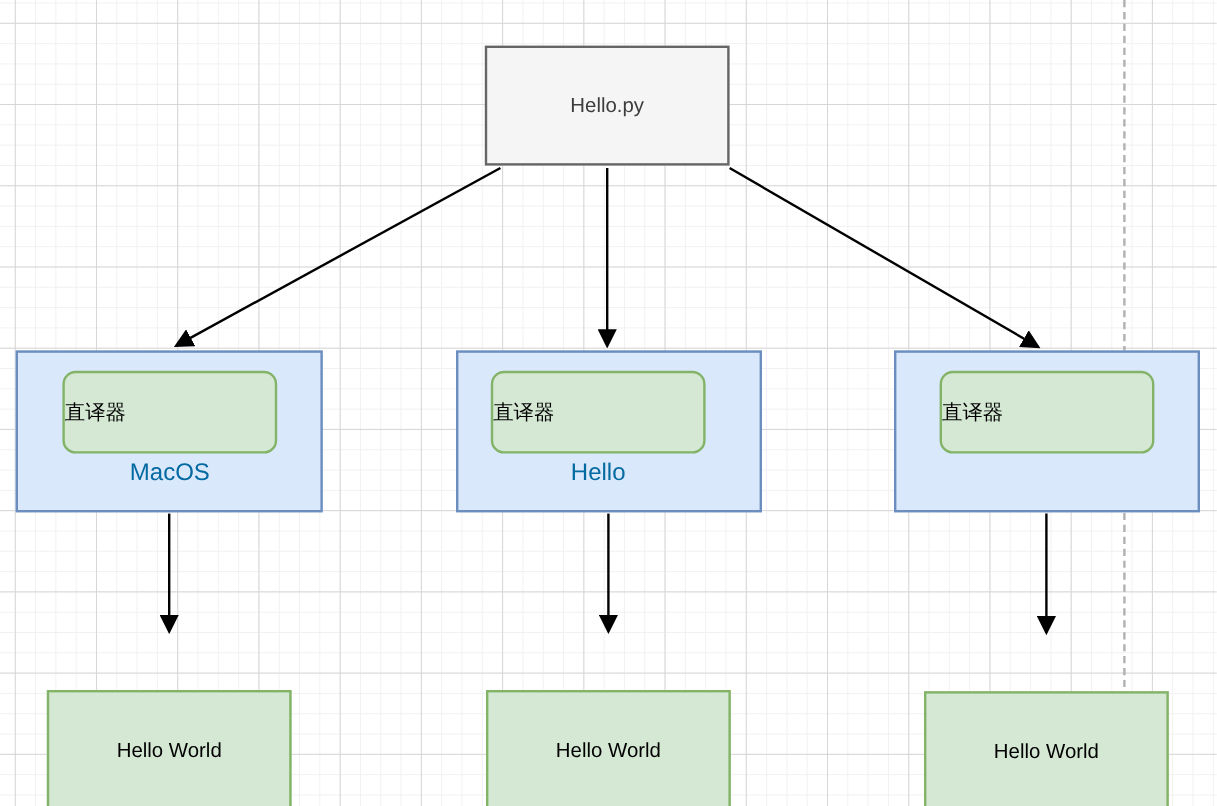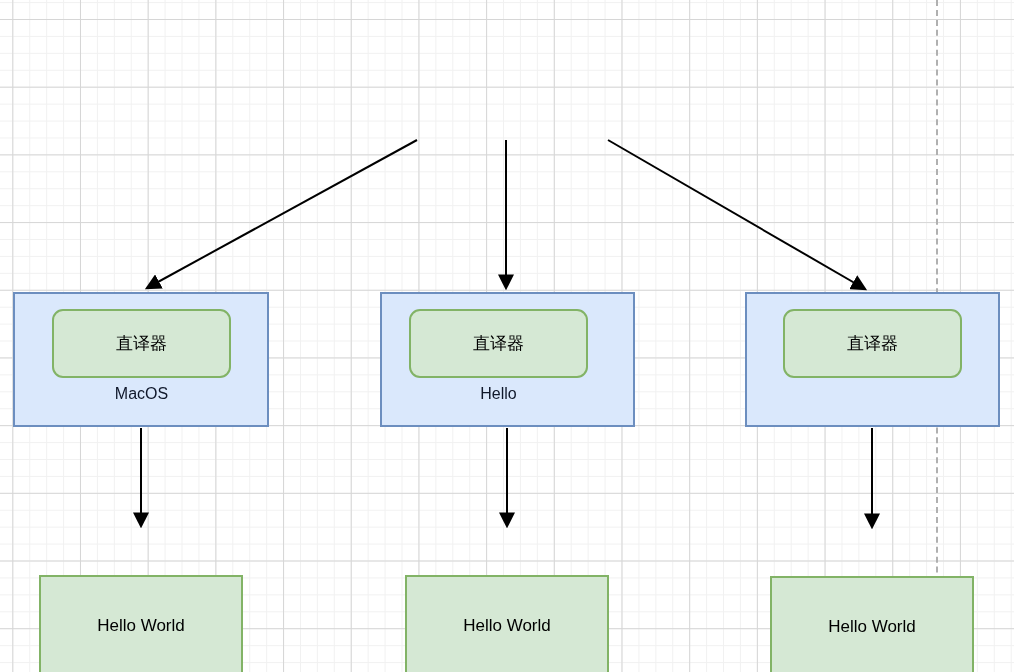--- a/index.html
+++ b/index.html
@@ -47,30 +47,30 @@
     display: block;
   }
   .os-node.macos   { left: 13px;  top: 292px; width: 256px; }
   .os-node.linux   { left: 380px; top: 292px; }
   .os-node.windows { left: 745px; top: 292px; }
   .interp-chip {
     position: absolute; top: 15px;
     width: 179px; height: 69px;
     box-sizing: border-box;
     background: #d5e8d4; border: 2px solid #82b366; border-radius: 11px;
-    display: flex; align-items: center; justify-content: center;
+    display: flex; align-items: center; justify-content: flex-start;
     font-size: 17px; color: #000000;
   }
   .macos   .interp-chip { left: 37px; }
   .linux   .interp-chip { left: 27px; }
   .windows .interp-chip { left: 36px; }
   .os-label {
     position: absolute; top: 82px; height: 36px; width: 179px;
     display: flex; align-items: center; justify-content: center;
-    font-size: 16px; color: #0f172a;
+    font-size: 20px; color: #0369a1;
   }
   .macos   .os-label { left: 37px; }
   .linux   .os-label { left: 27px; }
   .windows .os-label { left: 36px; }
   .output-node {
     width: 204px; height: 102px;
     background: #d5e8d4; border: 2px solid #82b366; margin-top: 45px;
   }
   .output-node.o1 { left: 39px;  top: 530px; }
   .output-node.o2 { left: 405px; top: 530px; }
@@ -83,20 +83,23 @@
     stroke: #000000; stroke-width: 2; fill: none;
   }
 </style>
 </head>
 <body>
 
 <div class="canvas">
 
   <div class="page-boundary"></div>
 
+  <div class="node file-node">
+    <span>Hello.py</span>
+  </div>
 
   <div class="node os-node macos">
     <div class="interp-chip">
       <span>直译器</span>
     </div>
     <div class="os-label">MacOS</div>
   </div>
 
   <div class="node os-node linux">
     <div class="interp-chip">

